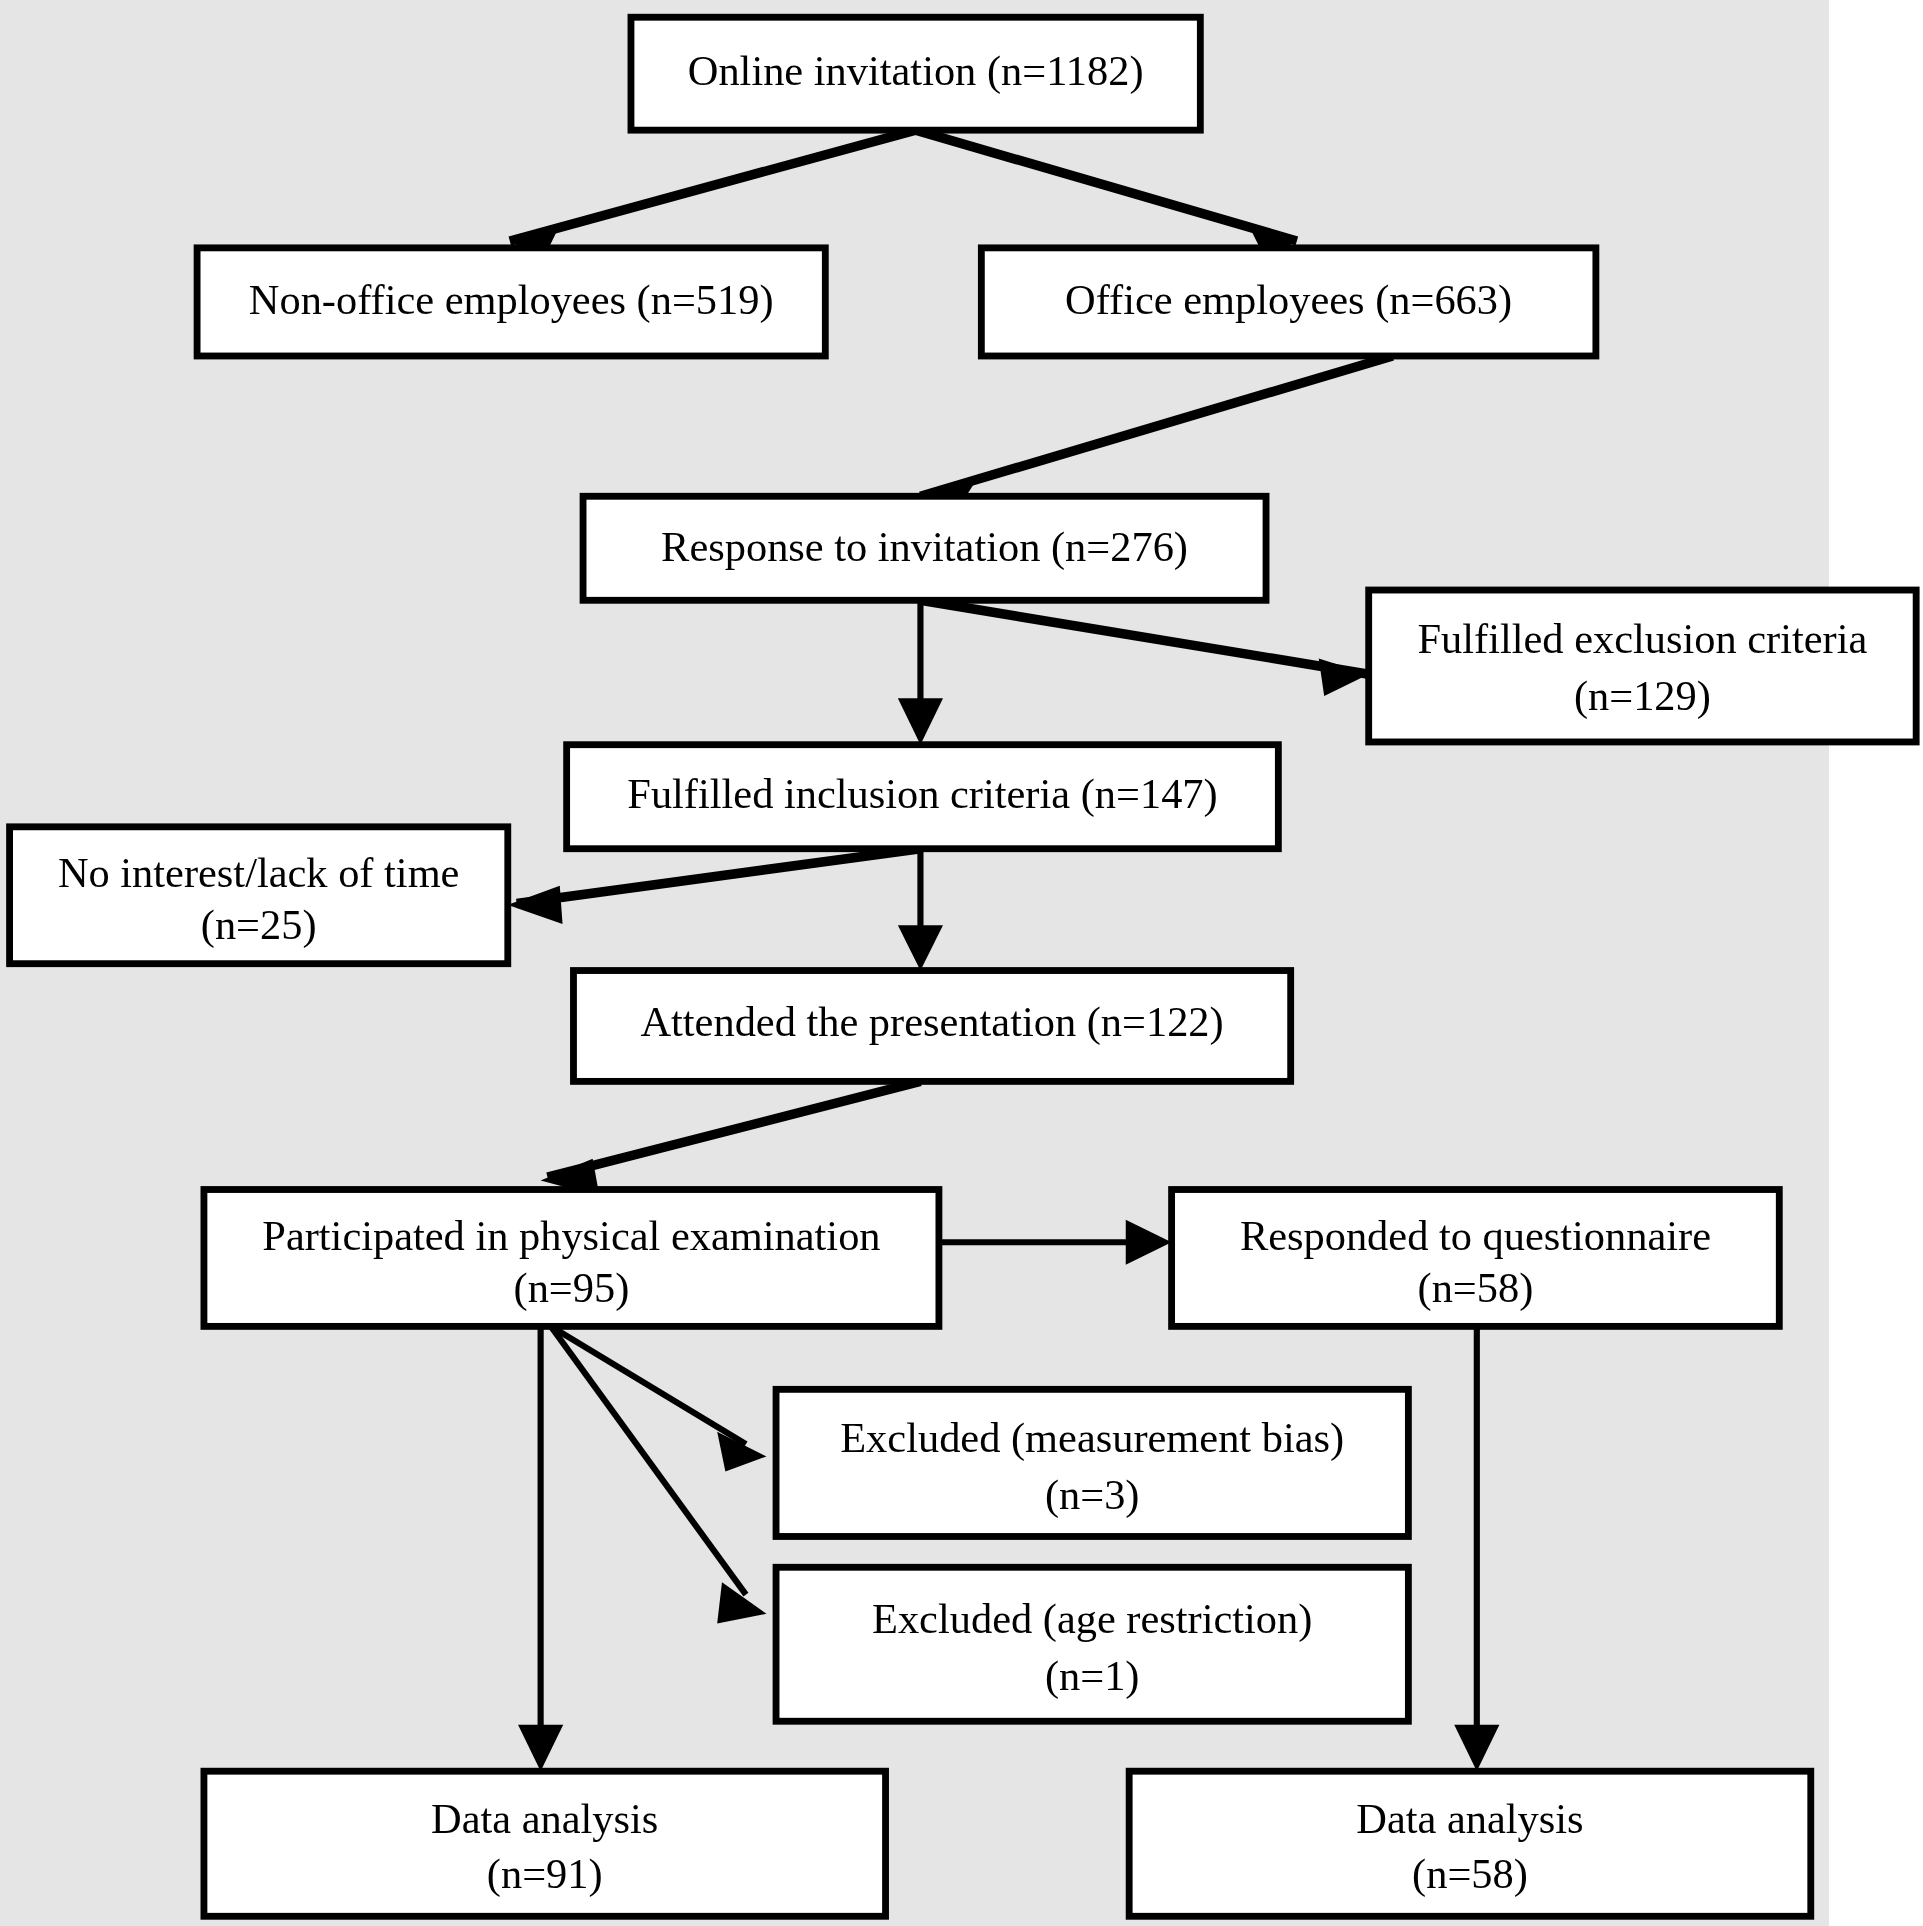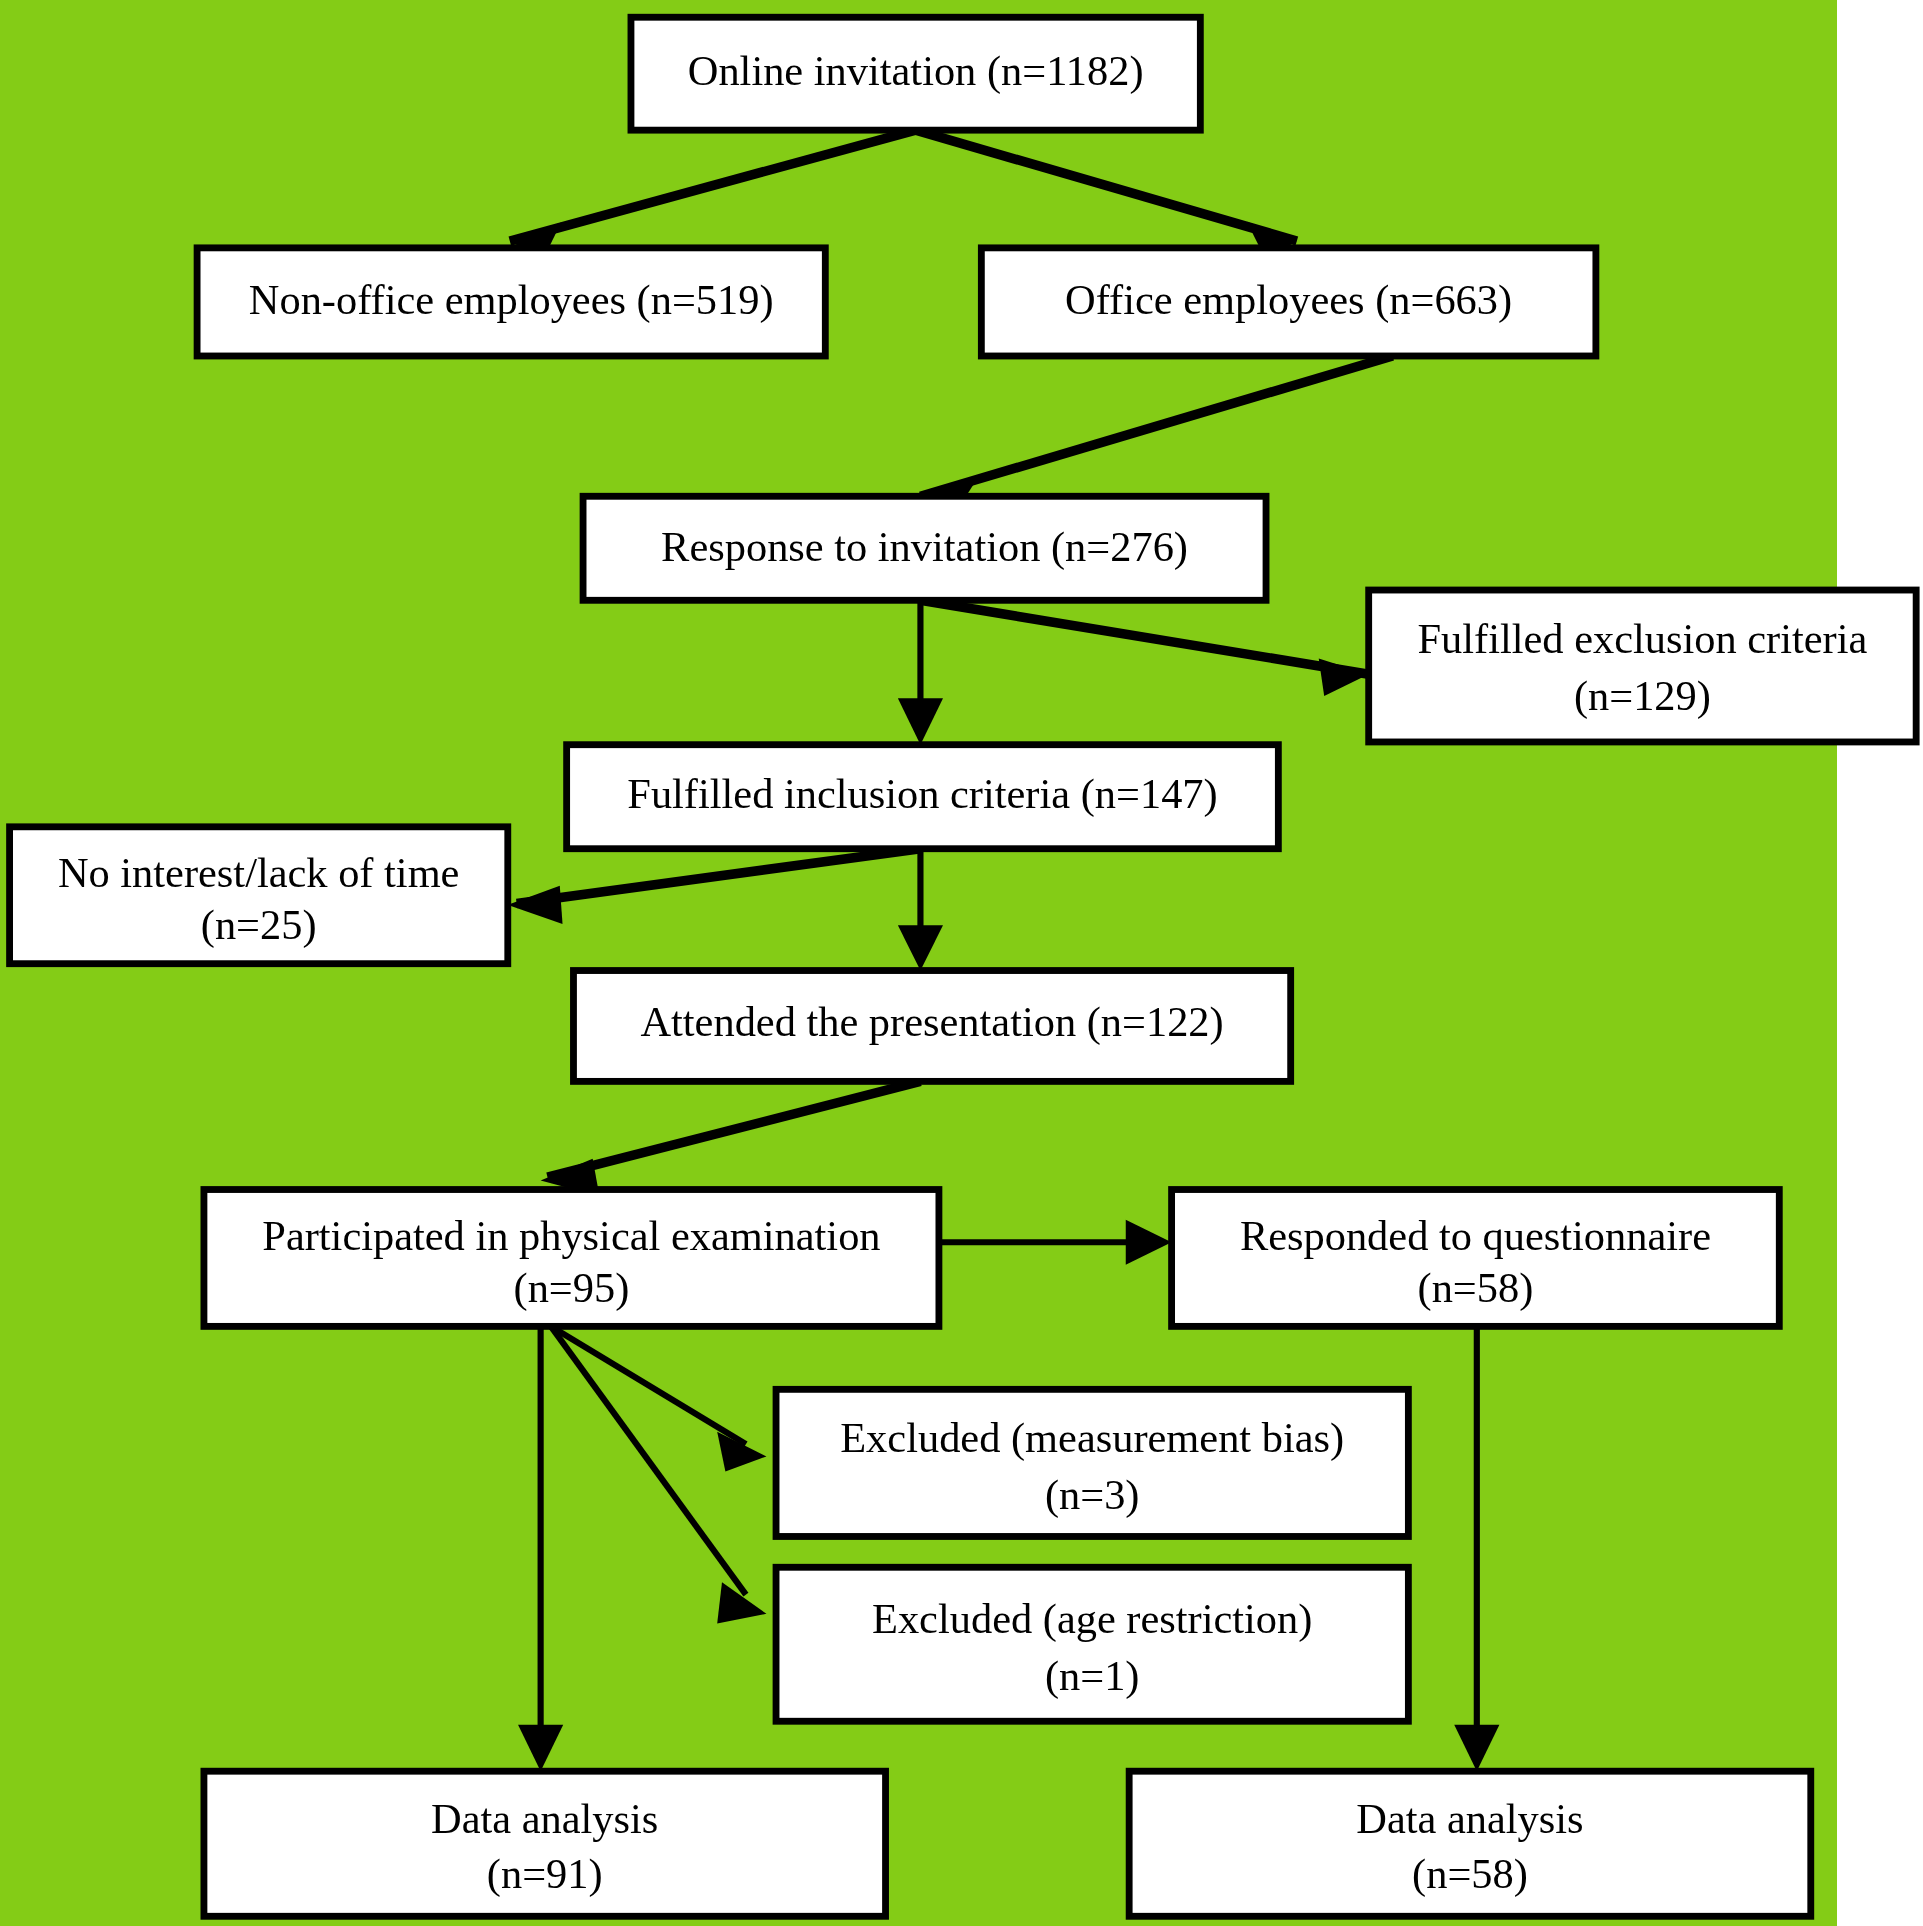--- a/index.html
+++ b/index.html
@@ -4,23 +4,22 @@
 <style>
   html, body {
     margin: 0;
     padding: 0;
     background: #ffffff;
   }
   #flow-wrap {
     position: relative;
     width: 1829px;
     height: 1926px;
-    background: #84cc16;
+    background: #e5e5e5;
     font-family: "Liberation Serif", "DejaVu Serif", serif;
-    padding-left: 8px;
   }
   #flow-svg {
     position: absolute;
     inset: 0;
     width: 1923px;
     height: 1926px;
     display: block;
   }
   .node-rect {
     fill: #ffffff;

